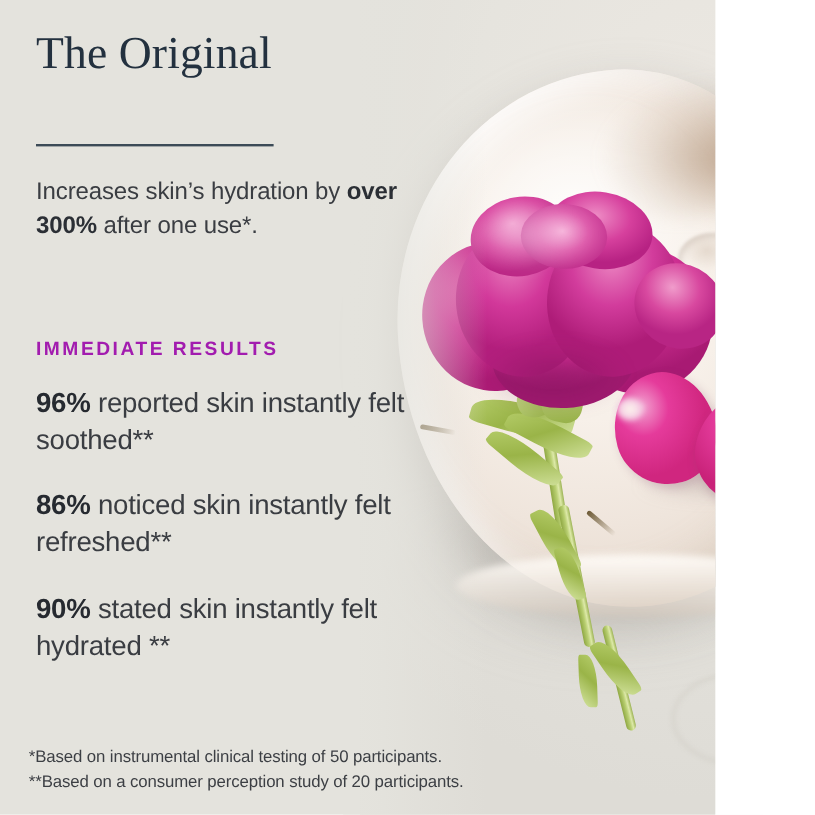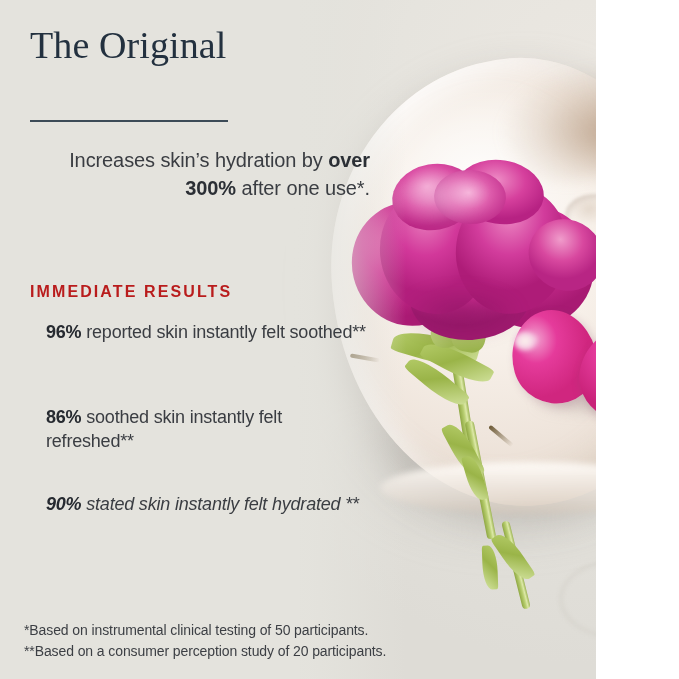--- a/index.html
+++ b/index.html
@@ -297,47 +297,45 @@
     background: #3c4b57;
   }
   .subtitle {
     position: absolute;
     left: 30px; top: 146px;
     width: 340px;
     font-size: 20px;
     line-height: 1.42;
     color: #3a3d42;
     letter-spacing: -0.1px;
-    text-align: right;
   }
   .subtitle b { font-weight: 700; color: #2b2f35; }
 
   .results-head {
     position: absolute;
     left: 30px; top: 283px;
     font-size: 16px;
     font-weight: 700;
     letter-spacing: 2.1px;
-    color: #b91c1c;
+    color: #a21caf;
   }
 
   .stat {
     position: absolute;
     left: 30px;
     width: 320px;
-    font-size: 18px;
+    font-size: 23px;
     line-height: 1.36;
     color: #3a3d42;
     letter-spacing: -0.2px;
-    margin-left: 16px;
   }
   .stat .num { font-weight: 700; color: #262a30; }
   .stat-1 { top: 320px; }
   .stat-2 { top: 405px; }
-  .stat-3 { top: 492px; font-style: italic; }
+  .stat-3 { top: 492px; }
 
   .footnotes {
     position: absolute;
     left: 24px; top: 620px;
     font-size: 14px;
     line-height: 1.52;
     color: #3c3f44;
     letter-spacing: -0.1px;
   }
 </style>
@@ -403,21 +401,21 @@
     </div>
 
     <div class="divider"></div>
 
     <div class="subtitle"><span>Increases skin’s hydration by </span><b>over 300%</b><span> after one use*.</span></div>
 
     <div class="results-head">IMMEDIATE RESULTS</div>
 
     <div class="stat stat-1"><span class="num">96%</span><span> reported skin instantly felt soothed**</span></div>
 
-    <div class="stat stat-2"><span class="num">86%</span><span> soothed skin instantly felt refreshed**</span></div>
+    <div class="stat stat-2"><span class="num">86%</span><span> noticed skin instantly felt refreshed**</span></div>
 
     <div class="stat stat-3"><span class="num">90%</span><span> stated skin instantly felt hydrated **</span></div>
 
     <div class="footnotes">
       <div>*Based on instrumental clinical testing of 50 participants.</div>
       <div>**Based on a consumer perception study of 20 participants.</div>
     </div>
 
   </div>
 </div>

